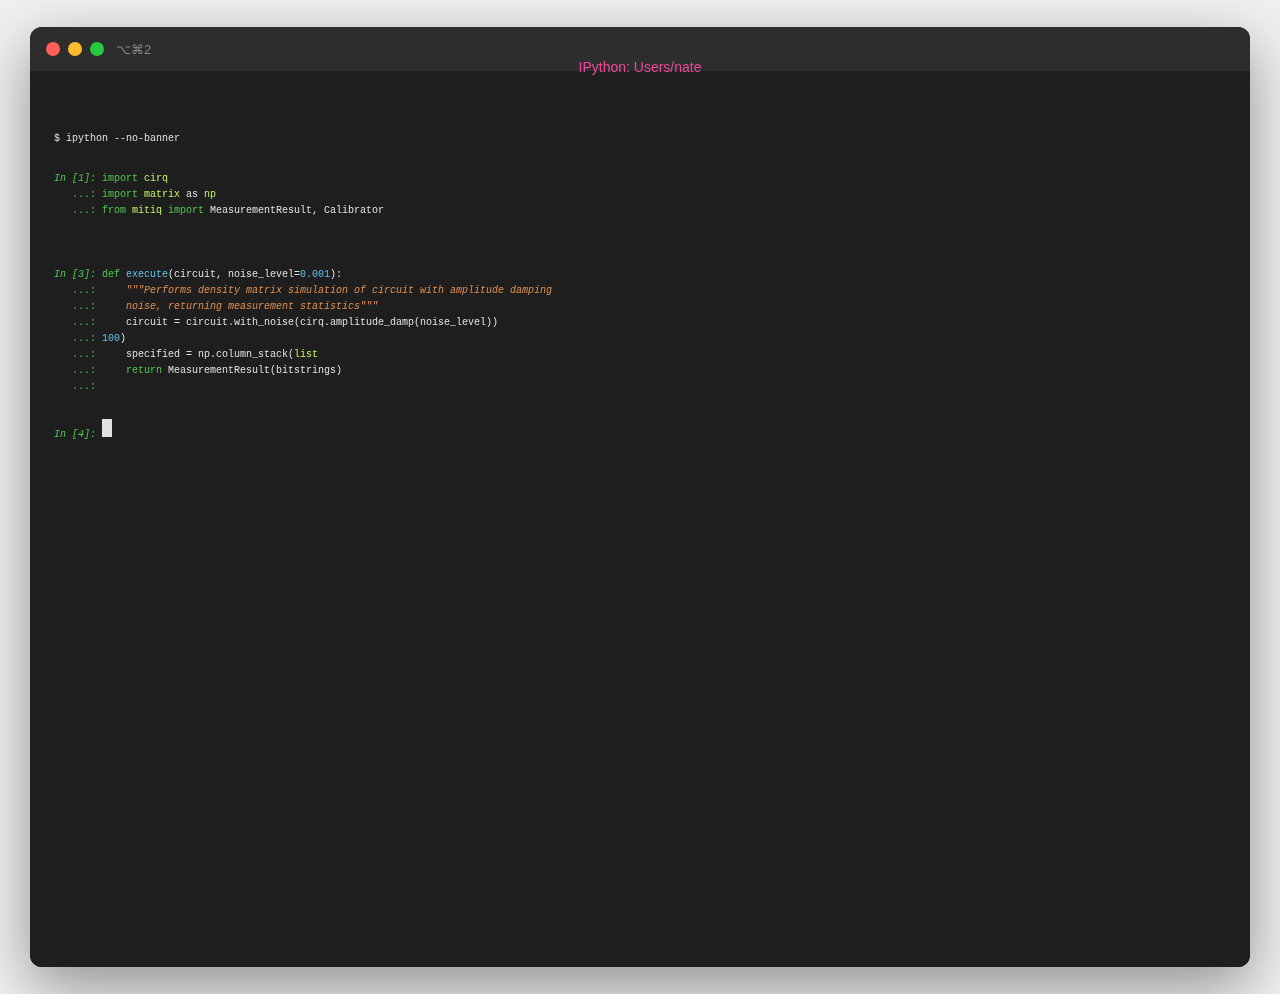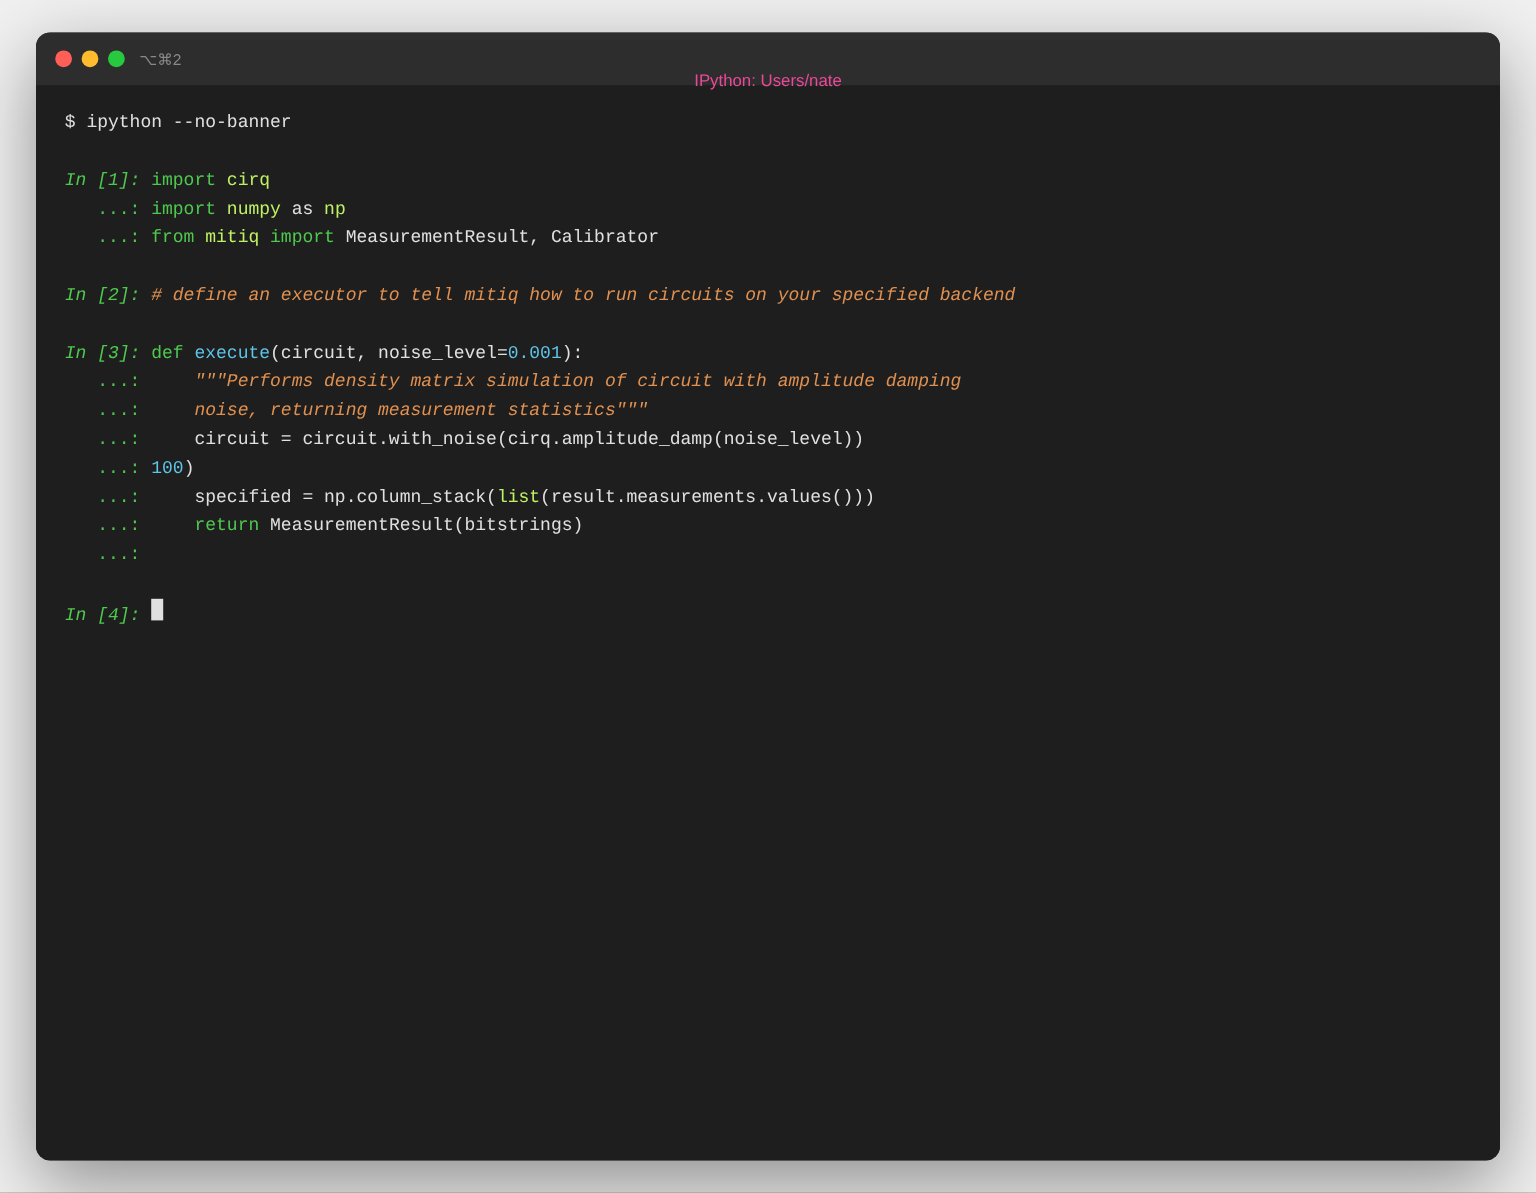--- a/index.html
+++ b/index.html
@@ -71,22 +71,23 @@
       font-weight: 500;
       margin-top: 36px;
     }
 
     .terminal-body {
       flex: 1;
       background: #1e1e1e;
       padding: 20px 24px;
       overflow-y: auto;
       font-family: 'Menlo', 'Monaco', 'Courier New', monospace;
-      font-size: 15px;
+      font-size: 10px;
       line-height: 1.6;
+      margin-top: 40px;
     }
 
     .line {
       display: flex;
       align-items: baseline;
       flex-wrap: wrap;
       white-space: pre;
     }
 
     .prompt-dollar {
@@ -142,33 +143,29 @@
     </div>
 
     <div class="empty-line"></div>
 
     <div class="line">
       <span class="prompt-in">In [1]:&nbsp;</span>
       <span class="c-keyword">import </span><span class="c-cyan">cirq</span>
     </div>
     <div class="line">
       <span class="prompt-continuation">   ...:&nbsp;</span>
-      <span class="c-keyword">import </span><span class="c-cyan">numpy </span><span class="c-white">as</span><span class="c-cyan"> np</span>
+      <span class="c-keyword">import </span><span class="c-cyan">matrix </span><span class="c-white">as</span><span class="c-cyan"> np</span>
     </div>
     <div class="line">
       <span class="prompt-continuation">   ...:&nbsp;</span>
       <span class="c-keyword">from </span><span class="c-cyan">mitiq </span><span class="c-keyword">import</span><span class="c-white"> MeasurementResult, Calibrator</span>
     </div>
 
     <div class="empty-line"></div>
 
-    <div class="line">
-      <span class="prompt-in">In [2]:&nbsp;</span>
-      <span class="c-comment"># define an executor to tell mitiq how to run circuits on your specified backend</span>
-    </div>
 
     <div class="empty-line"></div>
 
     <div class="line">
       <span class="prompt-in">In [3]:&nbsp;</span>
       <span class="c-keyword">def </span><span class="c-func">execute</span><span class="c-white">(circuit, noise_level=</span><span class="c-number">0.001</span><span class="c-white">):</span>
     </div>
     <div class="line">
       <span class="prompt-continuation">   ...:&nbsp;</span>
       <span class="c-comment">    """Performs density matrix simulation of circuit with amplitude damping</span>
@@ -180,21 +177,21 @@
     <div class="line">
       <span class="prompt-continuation">   ...:&nbsp;</span>
       <span class="c-white">    circuit = circuit.with_noise(cirq.amplitude_damp(noise_level))</span>
     </div>
     <div class="line">
       <span class="prompt-continuation">   ...:&nbsp;</span>
       <span class="c-number">100</span><span class="c-white">)</span>
     </div>
     <div class="line">
       <span class="prompt-continuation">   ...:&nbsp;</span>
-      <span class="c-white">    specified = np.column_stack(</span><span class="c-cyan">list</span><span class="c-white">(result.measurements.values()))</span>
+      <span class="c-white">    specified = np.column_stack(</span><span class="c-cyan">list</span>
     </div>
     <div class="line">
       <span class="prompt-continuation">   ...:&nbsp;</span>
       <span class="c-white">    </span><span class="c-keyword">return</span><span class="c-white"> MeasurementResult(bitstrings)</span>
     </div>
     <div class="line">
       <span class="prompt-continuation">   ...:</span>
     </div>
 
     <div class="empty-line"></div>

